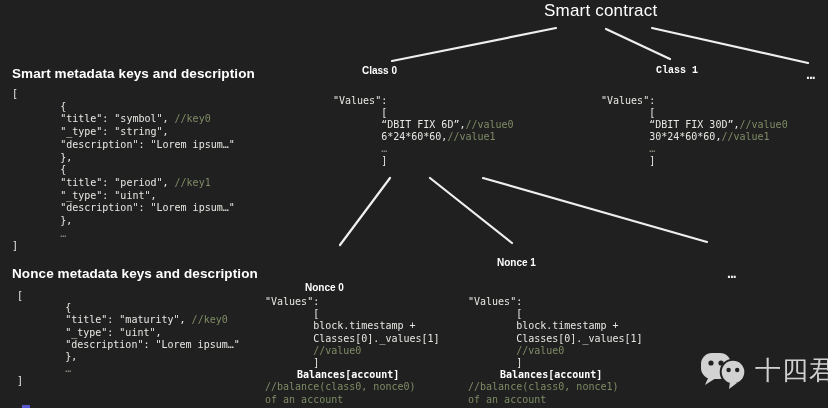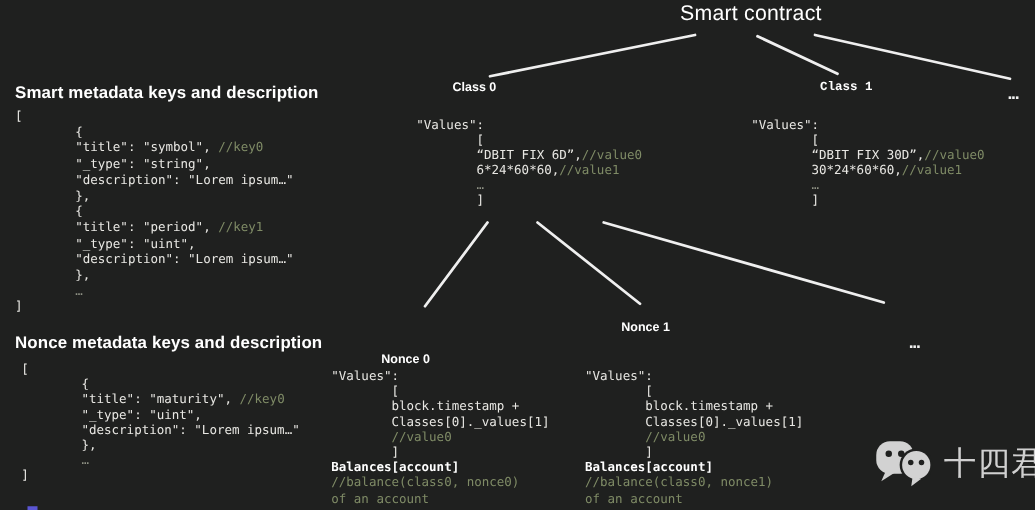--- a/index.html
+++ b/index.html
@@ -27,21 +27,21 @@
   .code{
     position:absolute;margin:0;
     font-family:"DejaVu Sans Mono",monospace;
     font-size:10px;line-height:12.2px;white-space:pre;color:#e8e7e3;
   }
   .code.lh-tall{line-height:12.7px;}
   .code.lh-tight{line-height:11.9px;}
   .seg-code{color:#e8e7e3;}
   .seg-comment{color:#7f8b66;}
   .seg-dim{color:#8f9285;}
-  .seg-strong{color:#ffffff;font-weight:700;}
+  .seg-strong{color:#ffffff;font-weight:700;margin-left:32px;}
   .watermark{
     position:absolute;left:700px;top:350px;display:flex;align-items:center;gap:7px;
   }
   .wm-text{
     color:#d0d0d0;font-size:26px;font-weight:400;letter-spacing:1px;white-space:nowrap;
   }
   .bottom-artifact{
     position:absolute;left:22px;top:405px;width:8px;height:3px;background:#5a55d2;
   }
 </style>

